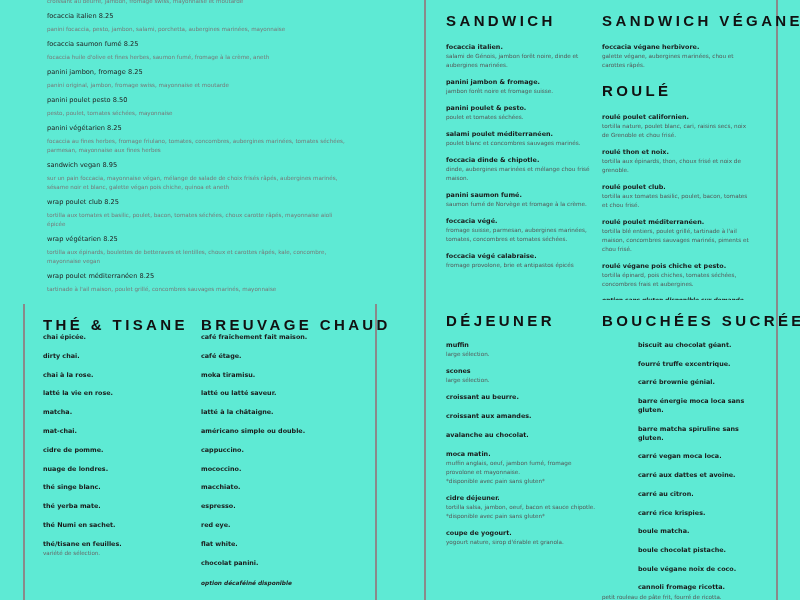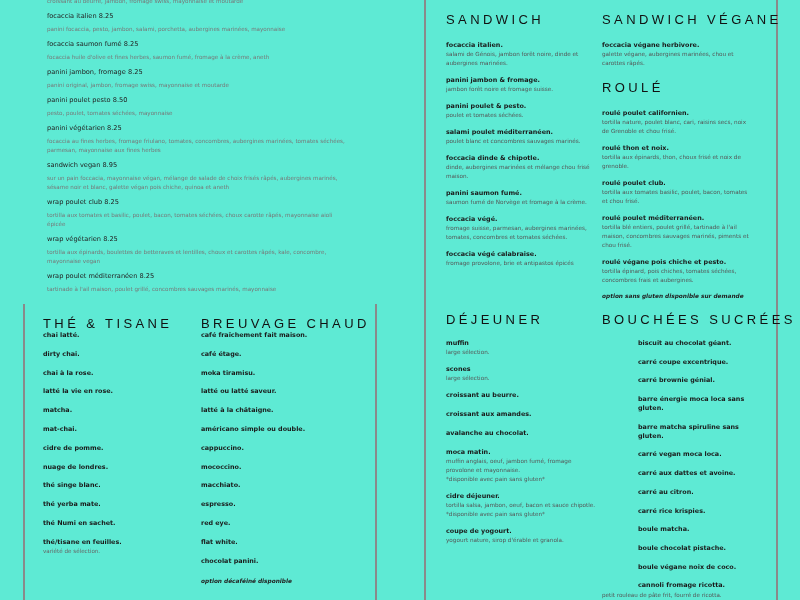--- a/index.html
+++ b/index.html
@@ -19,21 +19,21 @@
     
     .frame { position: absolute; border-left: 2px solid #8a8a8a; border-right: 2px solid #8a8a8a; }
     #q-tr { left: 400px; top: 0; width: 400px; height: 300px; }
     #q-tr .frame { left: 24px; top: -2px; width: 354px; height: 302px; }
     #q-bl { left: 0; top: 300px; width: 400px; height: 300px; }
     #q-bl .frame { left: 23px; top: 4px; width: 354px; height: 300px; }
     #q-br { left: 400px; top: 300px; width: 400px; height: 300px; }
     #q-br .frame { left: 24px; top: -2px; width: 354px; height: 304px; }
 
     .col { position: absolute; top: 0; }
-    .heading { font-family: "Liberation Sans", sans-serif; font-weight: 400; font-size: 13px; letter-spacing: 3.4px; color: #111; white-space: nowrap; }
+    .heading { font-family: "Liberation Sans", sans-serif; font-weight: 700; font-size: 15px; letter-spacing: 3.4px; color: #111; white-space: nowrap; }
     .mi-name { font-size: 6.4px; font-weight: bold; color: #1a1a1a; line-height: 9px; }
     .mi-desc { font-size: 5.7px; color: #555; line-height: 9px; }
     .mi { margin-bottom: 8px; }
     .note { font-size: 5.8px; font-style: italic; font-weight: bold; color: #222; }
 
     
     #tr-c1 { left: 20px; top: 14px; width: 150px; }
     #tr-c2 { left: 176px; top: 14px; width: 150px; }
     #tr-c1 .heading, #tr-c2 .heading { margin-bottom: 14px; }
     #tr-c2 .heading.second { margin-top: 12px; margin-bottom: 14px; }
@@ -164,21 +164,21 @@
       </div>
       <div class="note">option sans gluten disponible sur demande</div>
     </div>
   </div>
 </section>
 
 <section class="quad" id="q-bl">
   <div class="frame">
     <div class="col" id="bl-c1">
       <div class="heading">THÉ &amp; TISANE</div>
-      <div class="drink">chai latté.</div>
+      <div class="drink">chai épicée.</div>
       <div class="drink">dirty chai.</div>
       <div class="drink">chai à la rose.</div>
       <div class="drink">latté la vie en rose.</div>
       <div class="drink">matcha.</div>
       <div class="drink">mat-chai.</div>
       <div class="drink">cidre de pomme.</div>
       <div class="drink">nuage de londres.</div>
       <div class="drink">thé singe blanc.</div>
       <div class="drink">thé yerba mate.</div>
       <div class="drink">thé Numi en sachet.</div>
@@ -239,21 +239,21 @@
       </div>
       <div class="mi">
         <div class="mi-name">coupe de yogourt.</div>
         <div class="mi-desc">yogourt nature, sirop d'érable et granola.</div>
       </div>
     </div>
 
     <div class="col" id="br-c2">
       <div class="heading">BOUCHÉES SUCRÉES</div>
       <div class="sweet">biscuit au chocolat géant.</div>
-      <div class="sweet">carré coupe excentrique.</div>
+      <div class="sweet">fourré truffe excentrique.</div>
       <div class="sweet">carré brownie génial.</div>
       <div class="sweet">barre énergie moca loca sans gluten.</div>
       <div class="sweet">barre matcha spiruline sans gluten.</div>
       <div class="sweet">carré vegan moca loca.</div>
       <div class="sweet">carré aux dattes et avoine.</div>
       <div class="sweet">carré au citron.</div>
       <div class="sweet">carré rice krispies.</div>
       <div class="sweet">boule matcha.</div>
       <div class="sweet">boule chocolat pistache.</div>
       <div class="sweet">boule végane noix de coco.</div>

